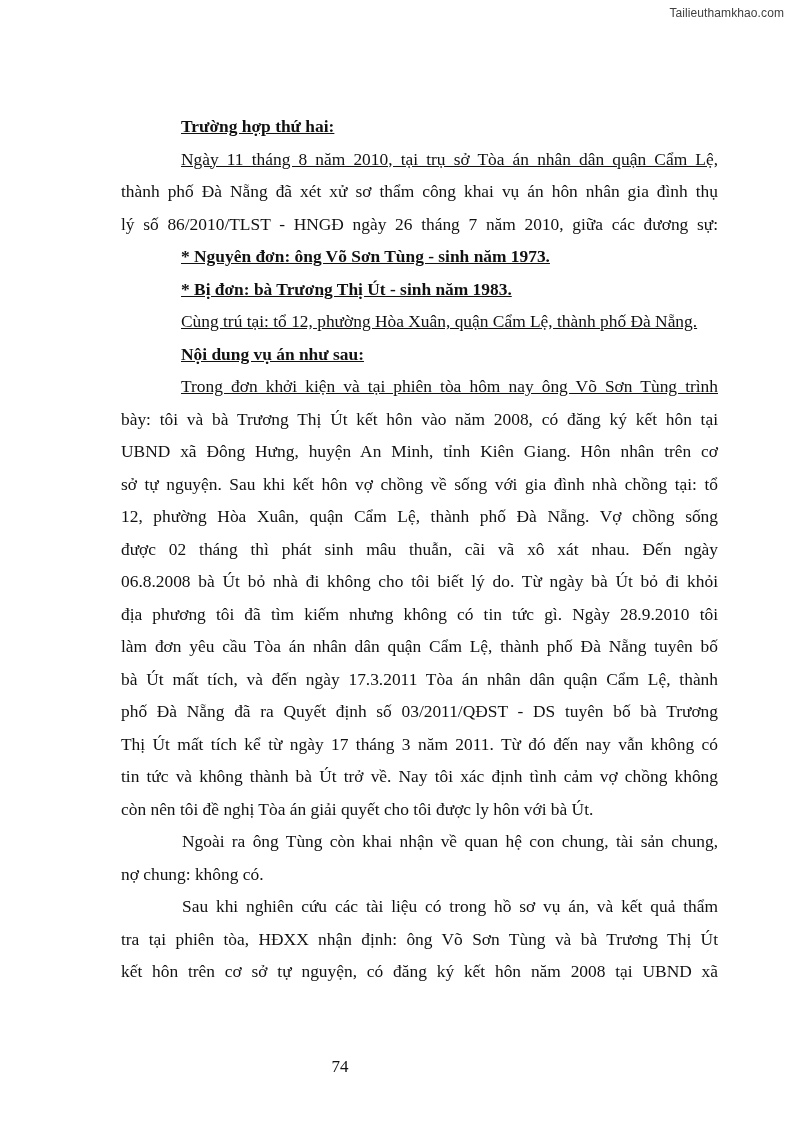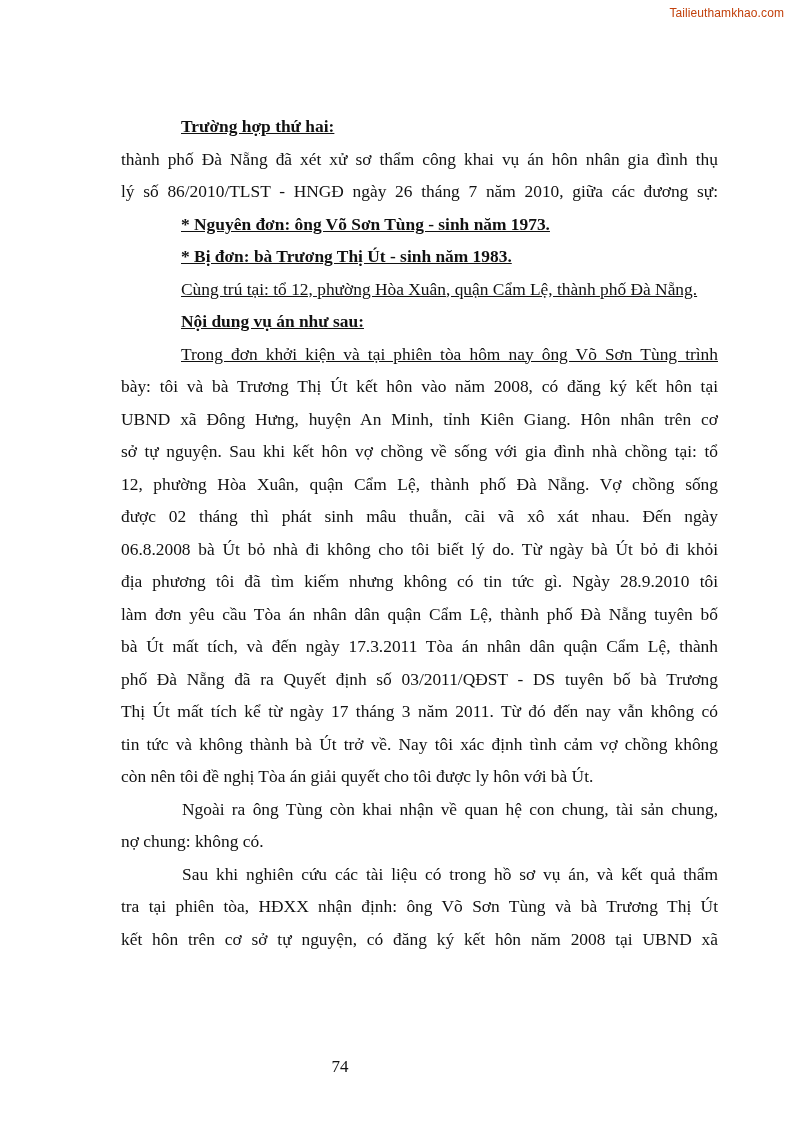--- a/index.html
+++ b/index.html
@@ -14,21 +14,21 @@
       overflow: hidden;
       font-family: "Liberation Serif", "DejaVu Serif", serif;
       color: #111111;
     }
     .watermark {
       position: absolute;
       top: 6px;
       right: 10px;
       font-family: "Liberation Sans", "DejaVu Sans", sans-serif;
       font-size: 12px;
-      color: #c2410c;
+      color: #404040;
       letter-spacing: 0.1px;
     }
     .page-body {
       position: absolute;
       left: 121px;
       top: 110px;
       width: 597px;
     }
     .line {
       font-size: 17.4px;
@@ -53,20 +53,21 @@
     }
   </style>
 </head>
 <body>
 
 <div class="watermark">Tailieuthamkhao.com</div>
 
 <div class="page-body">
   <div class="line bold indent">Trường hợp thứ hai:</div>
 
+  <div class="line just indent">Ngày 11 tháng 8 năm 2010, tại trụ sở Tòa án nhân dân quận Cẩm Lệ,</div>
   <div class="line just">thành phố Đà Nẵng đã xét xử sơ thẩm công khai vụ án hôn nhân gia đình thụ</div>
   <div class="line just">lý số 86/2010/TLST - HNGĐ ngày 26 tháng 7 năm 2010, giữa các đương sự:</div>
 
   <div class="line bold indent">* Nguyên đơn: ông Võ Sơn Tùng - sinh năm 1973.</div>
   <div class="line bold indent">* Bị đơn: bà Trương Thị Út - sinh năm 1983.</div>
   <div class="line indent">Cùng trú tại: tổ 12, phường Hòa Xuân, quận Cẩm Lệ, thành phố Đà Nẵng.</div>
 
   <div class="line bold indent">Nội dung vụ án như sau:</div>
 
   <div class="line just indent">Trong đơn khởi kiện và tại phiên tòa hôm nay ông Võ Sơn Tùng trình</div>

